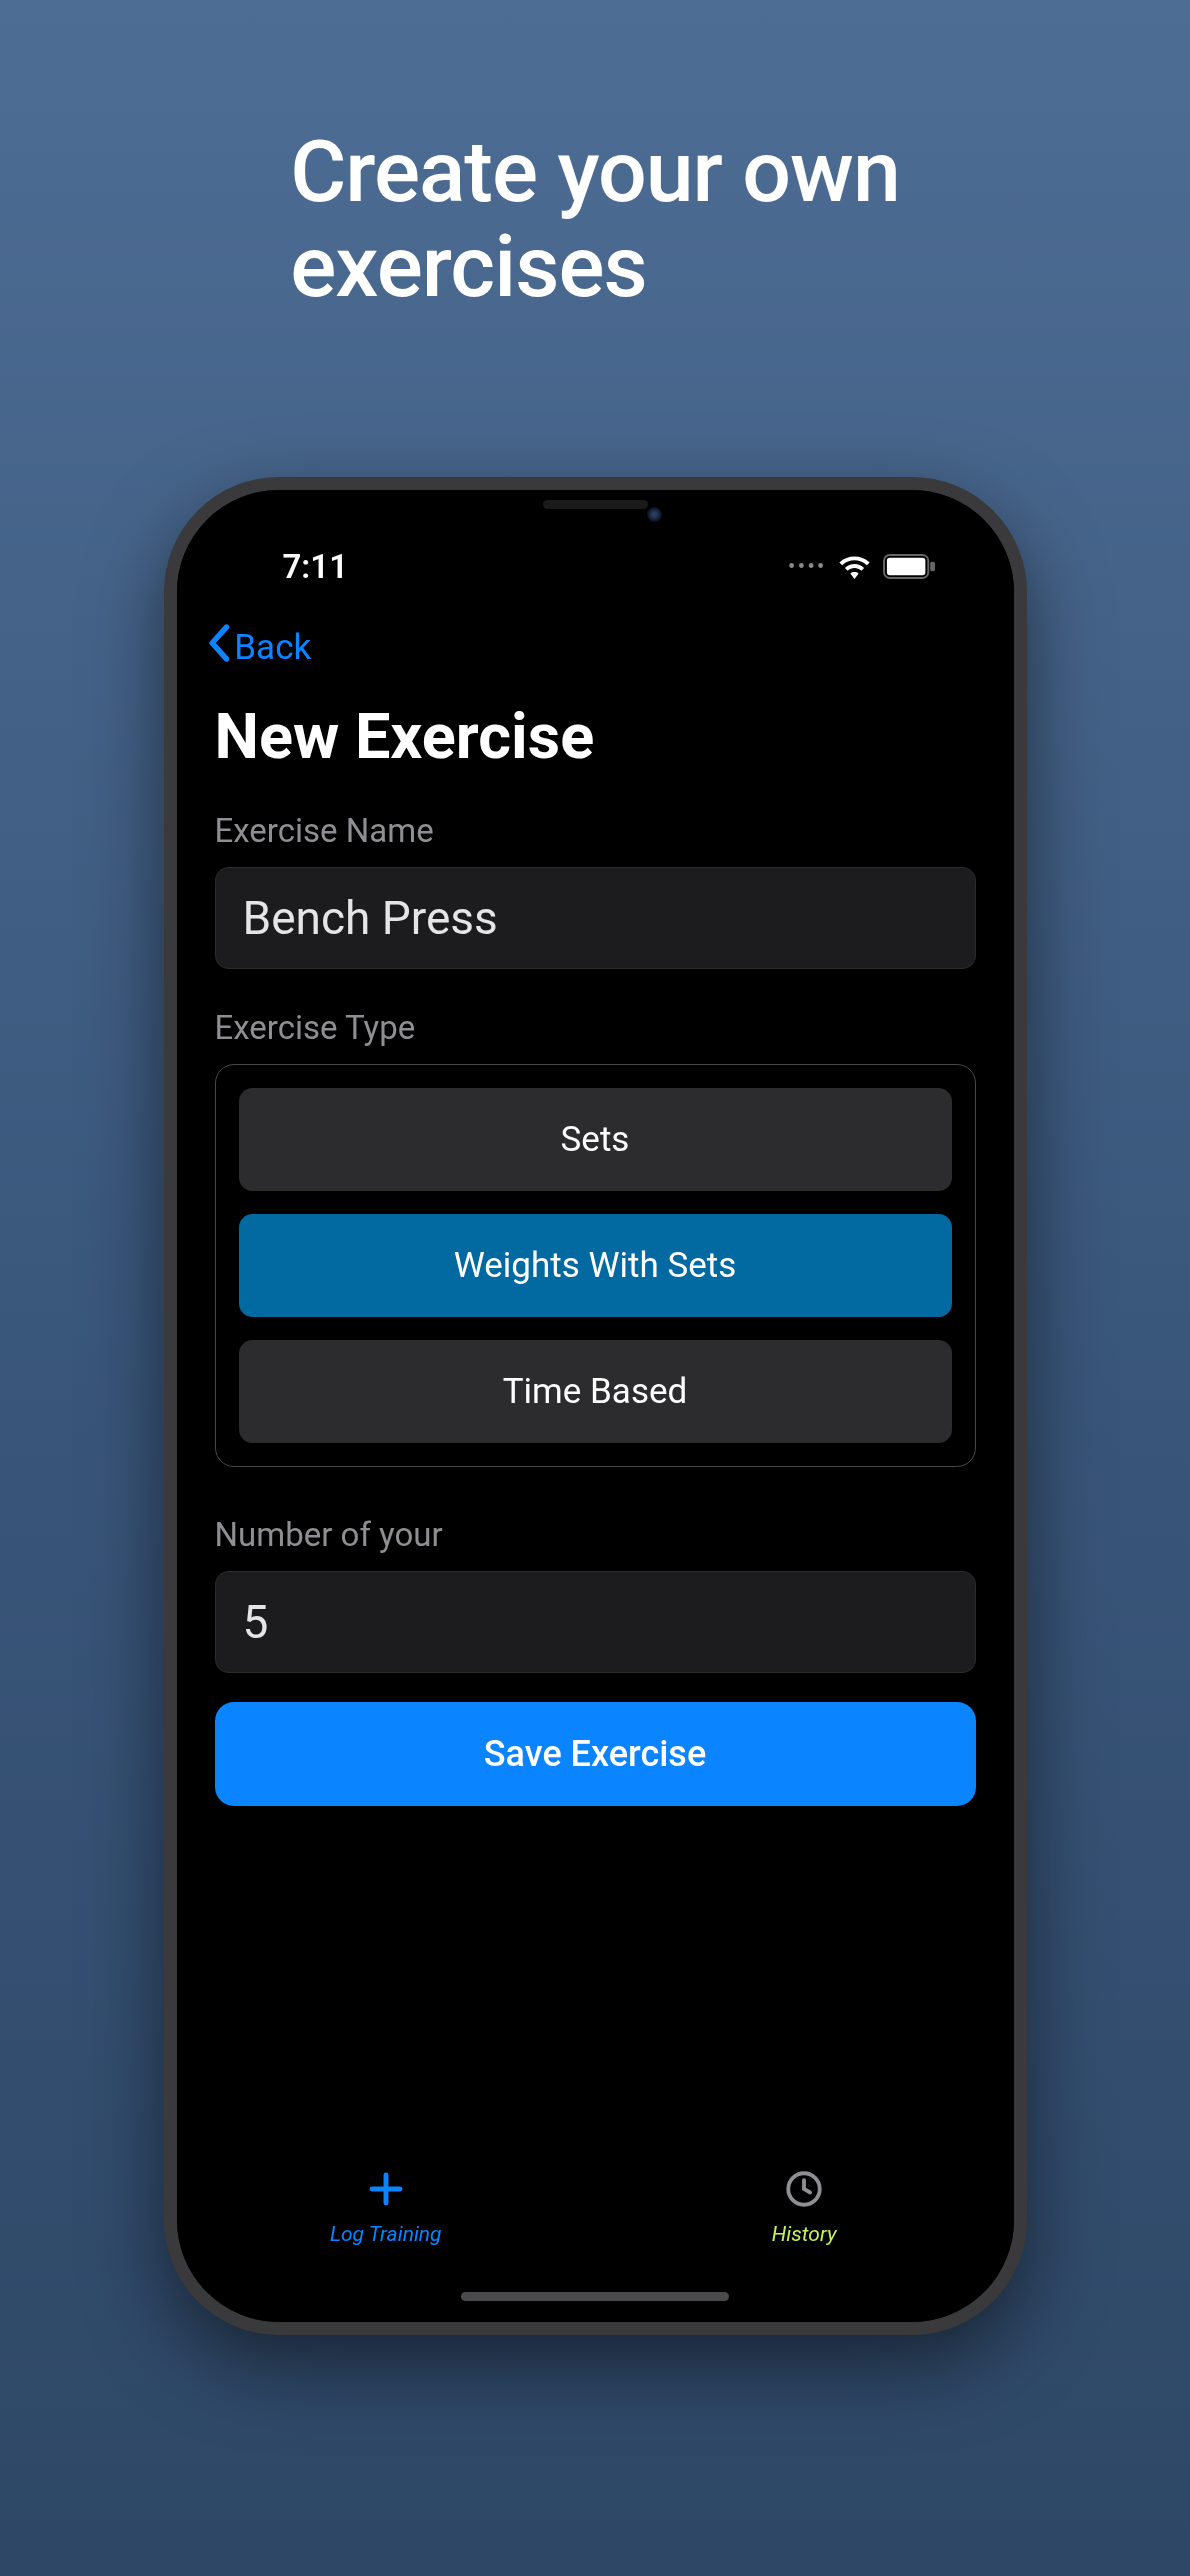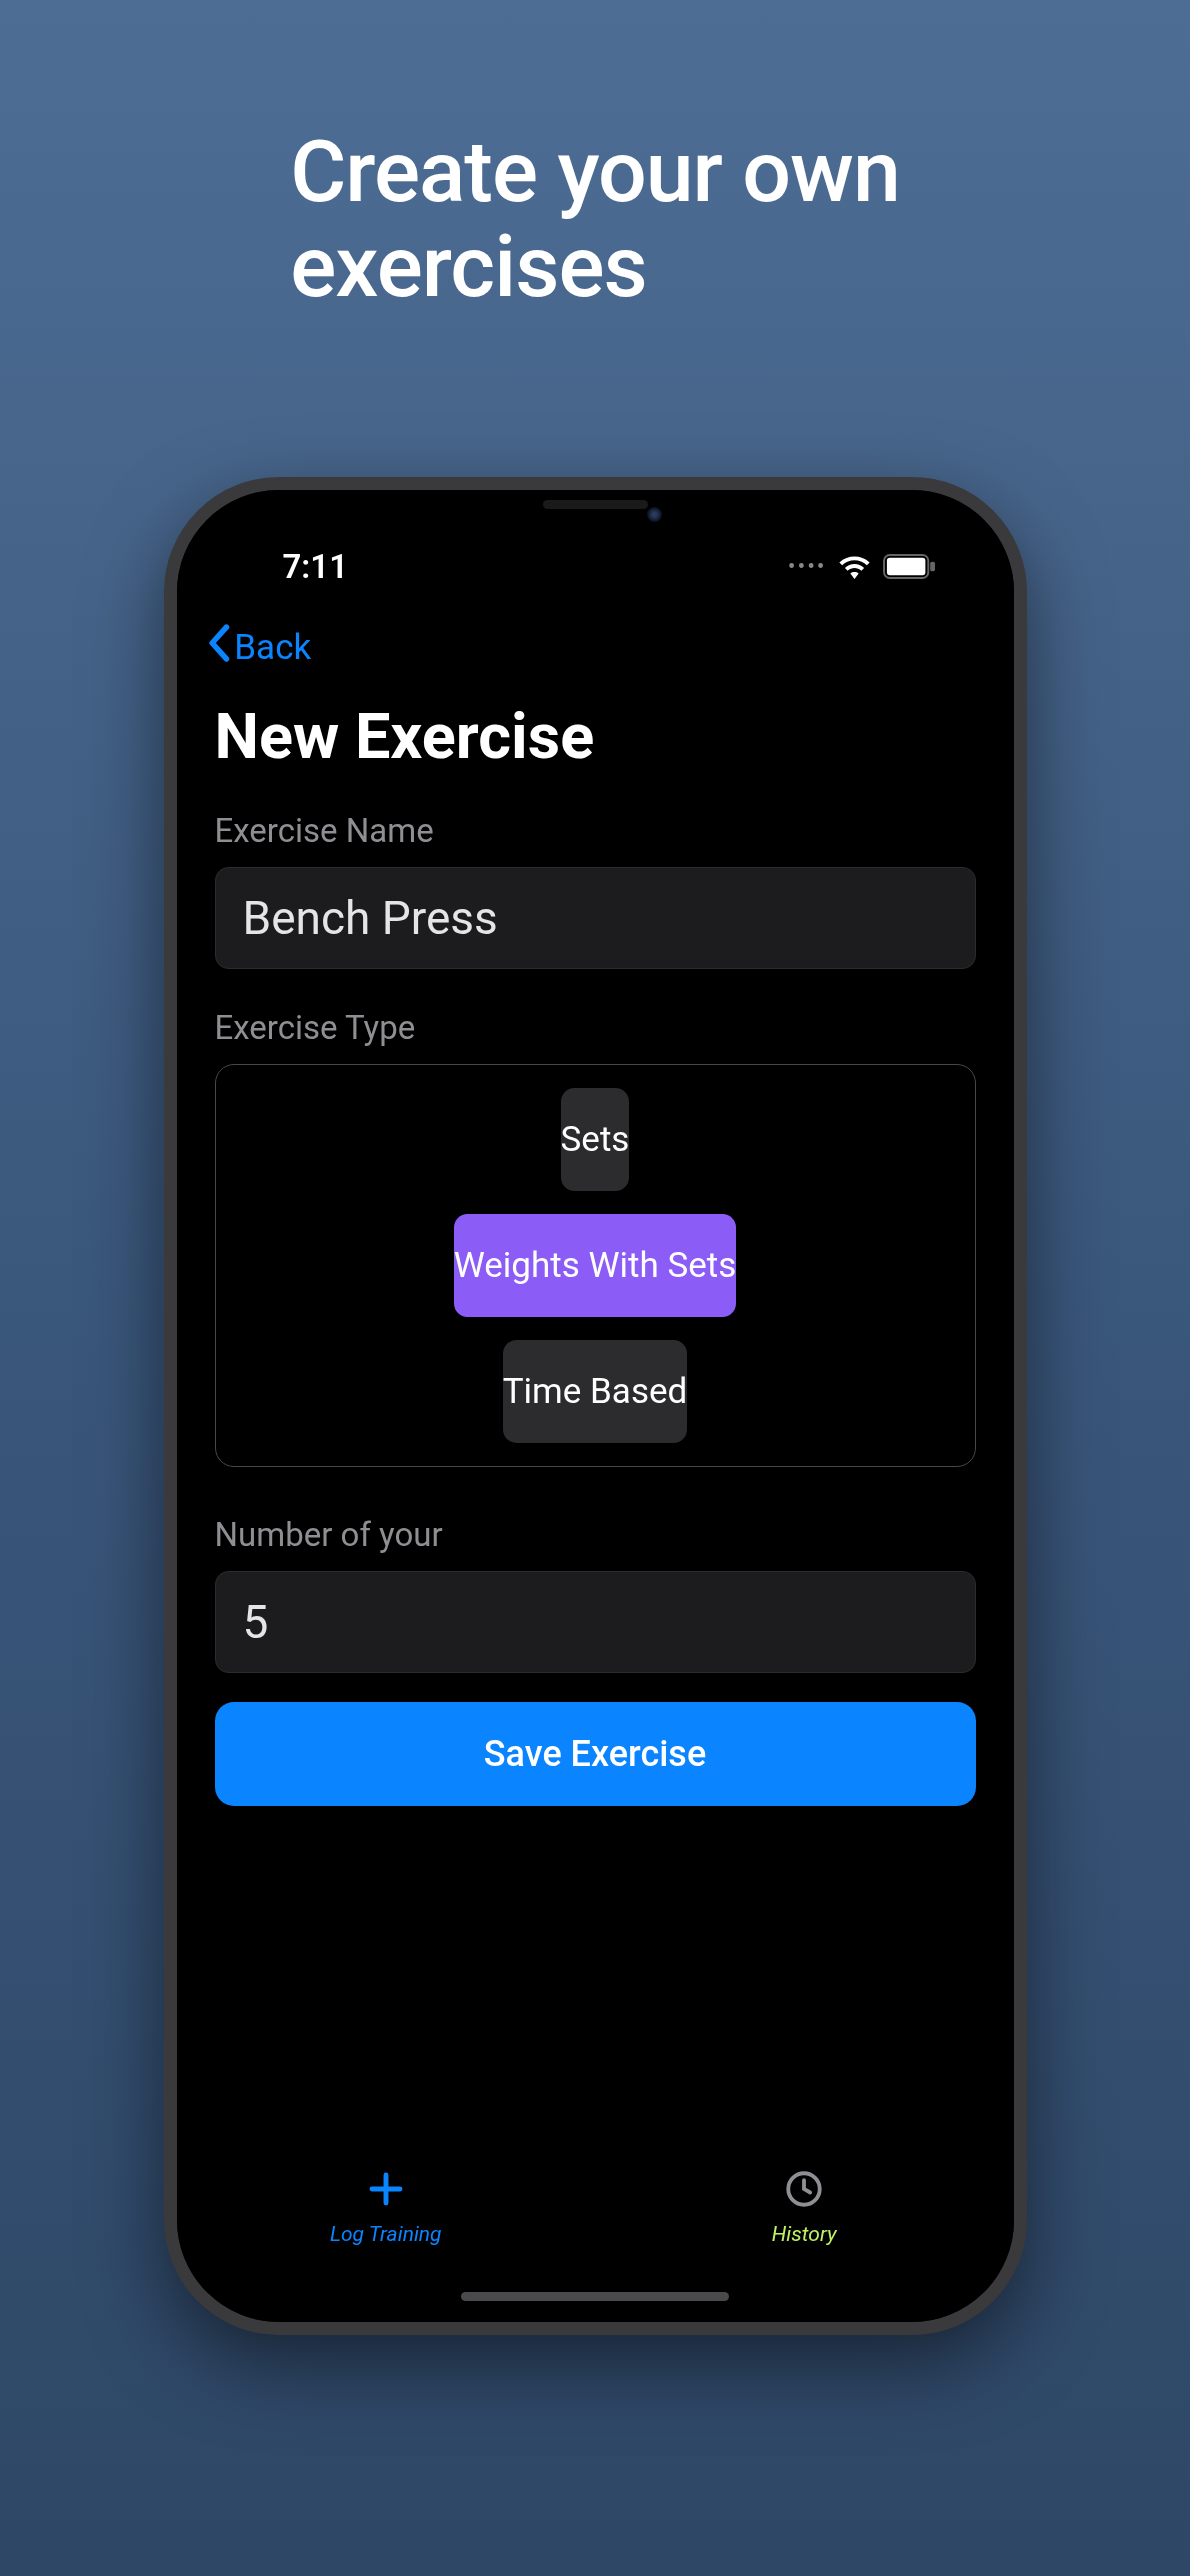--- a/index.html
+++ b/index.html
@@ -156,34 +156,33 @@
   }
 
   .type-box {
     border: 1px solid #48484a;
     border-radius: 19px;
     padding: 23px;
     display: flex;
     flex-direction: column;
     gap: 23px;
     margin-bottom: 9.6px;
-    align-items: center;
   }
 
   .type-option {
     background: #2c2c2e;
     color: #fff;
     font-size: 35px;
     text-align: center;
     padding: 31px 0;
     border-radius: 13.4px;
   }
 
   .type-option.selected {
-    background: #8b5cf6;
+    background: #0369a1;
   }
 
   .save-button {
     background: #0a84ff;
     color: #fff;
     font-size: 36px;
     font-weight: 500;
     text-align: center;
     padding: 31px 0;
     border-radius: 19px;

